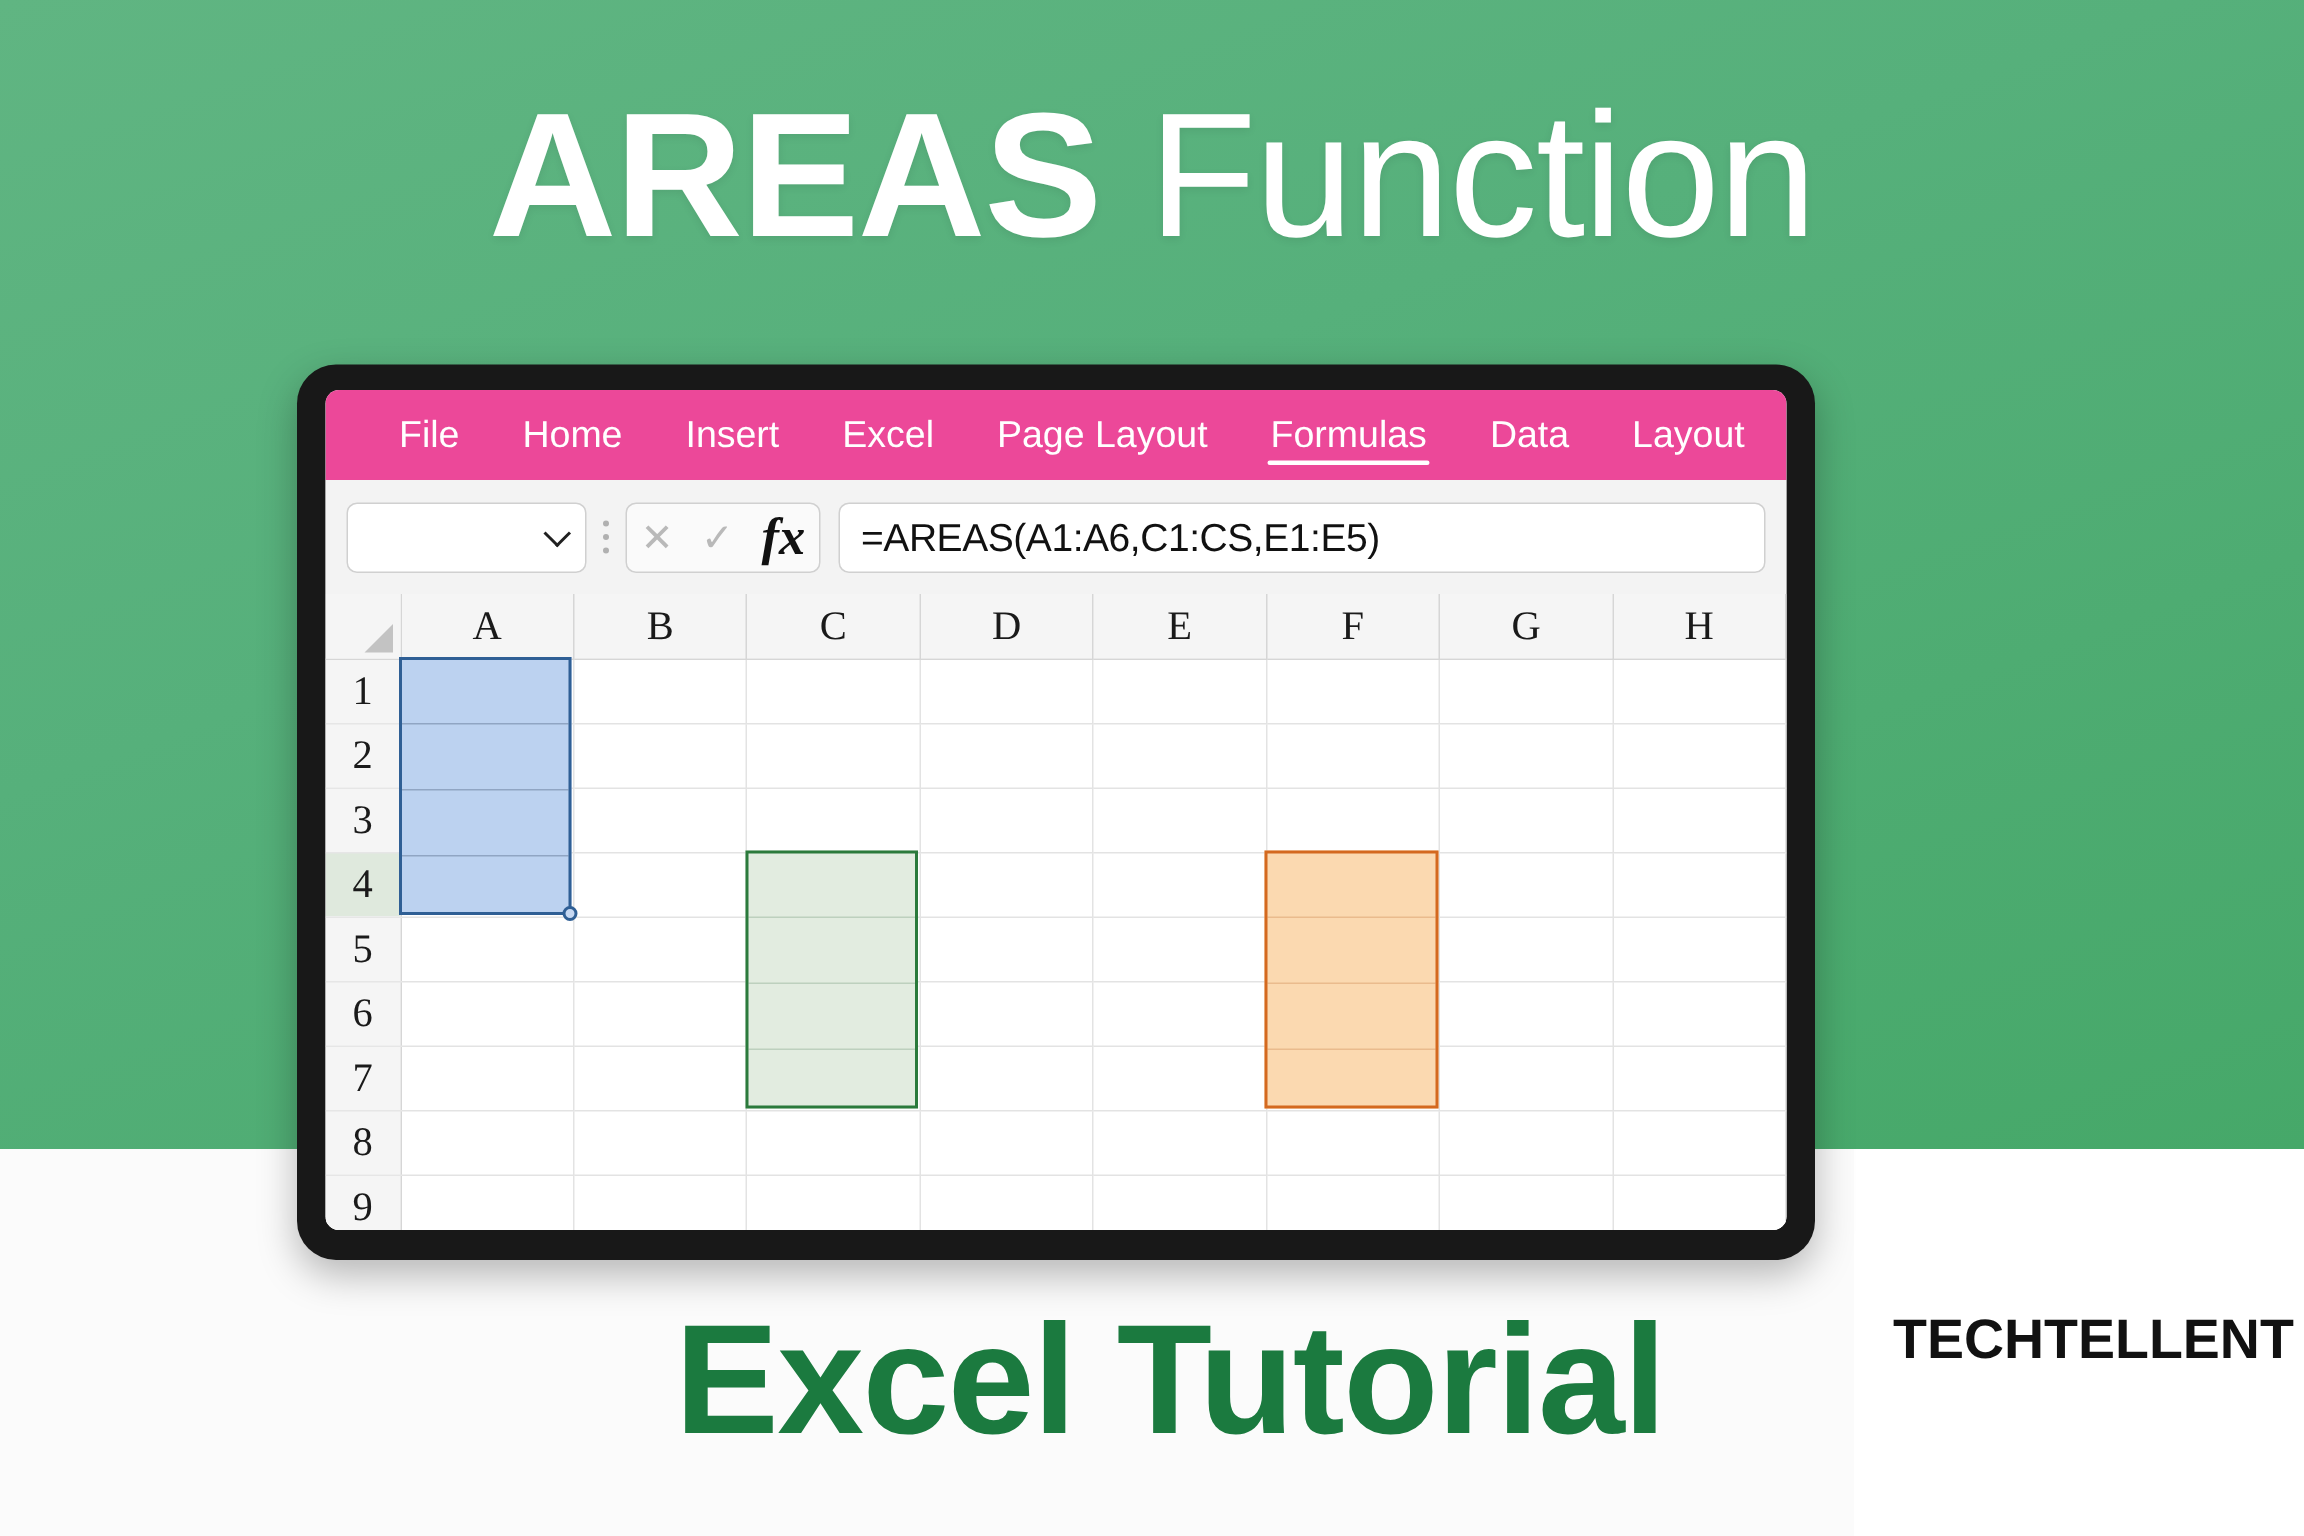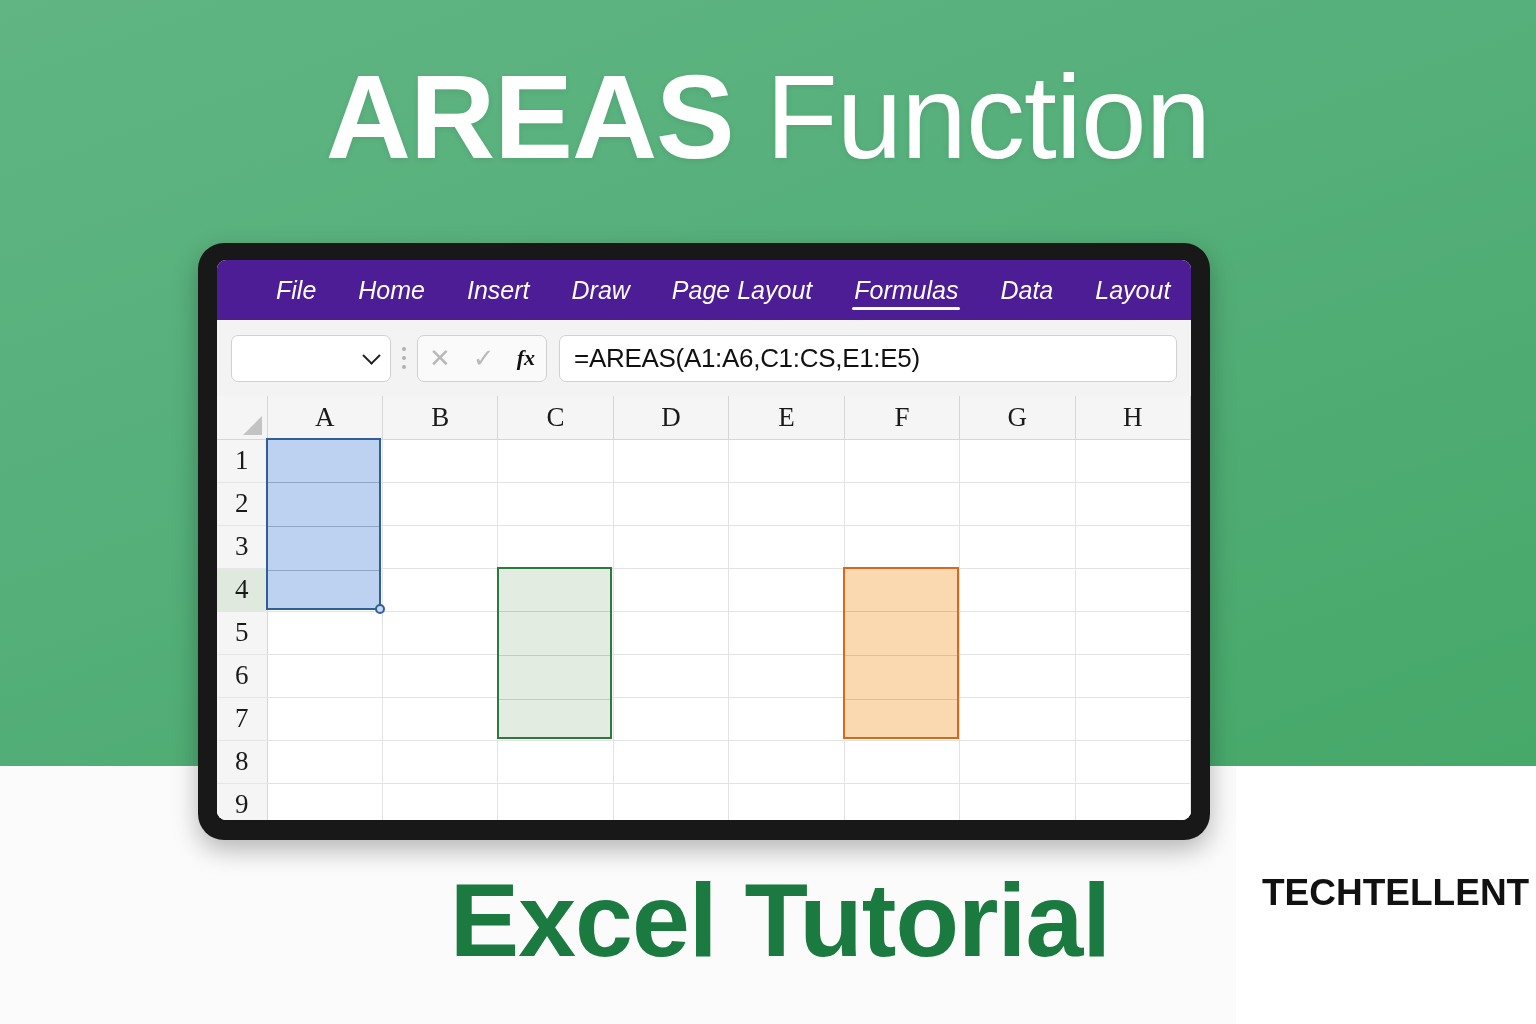--- a/index.html
+++ b/index.html
@@ -51,26 +51,25 @@
   #screen {
     width:100%; height:100%;
     background:#ffffff;
     border-radius:9px;
     overflow:hidden;
     display:flex; flex-direction:column;
   }
   
   #ribbon {
     height:60px; flex:0 0 60px;
-    background:#4c1d95;
-    display:flex; align-items:center;
-    padding-left:38px;
+    background:#ec4899;
+    display:flex; align-items:center;
+    padding-left:28px;
     gap:0px;
     overflow:hidden;
-    font-style:italic;
   }
   .ribbon-tab {
     color:#ffffff;
     font-size:25px;
     padding:0 21px;
     position:relative;
     height:60px;
     display:flex; align-items:center;
     white-space:nowrap;
     cursor:pointer;
@@ -116,21 +115,21 @@
   #fx-group {
     width:130px; height:47px;
     background:#fafafa;
     border:1px solid #d0d0d0;
     border-radius:7px;
     display:flex; align-items:center;
     justify-content:space-around;
     margin-right:12px;
   }
   #fx-group .gi { font-size:26px; color:#b9b9b9; line-height:1; }
-  #fx-group .fx { font-size:22px; color:#111; font-family:"Liberation Serif", serif; font-style:italic; font-weight:bold;text-align:right; }
+  #fx-group .fx { font-size:35px; color:#111; font-family:"Liberation Serif", serif; font-style:italic; font-weight:bold;text-align:right; }
   #formula-input {
     flex:1; height:47px;
     background:#ffffff;
     border:1px solid #d0d0d0;
     border-radius:7px;
     display:flex; align-items:center;
     padding:0 14px;
     font-size:26px; color:#111;
     letter-spacing:-.3px;
     white-space:nowrap; overflow:hidden;
@@ -220,21 +219,21 @@
 
   <div id="headline"><span>AREAS</span><span class="thin">&nbsp;</span><span class="thin">Function</span></div>
 
   <div id="tablet">
     <div id="screen">
 
       <div id="ribbon">
         <div class="ribbon-tab">File</div>
         <div class="ribbon-tab">Home</div>
         <div class="ribbon-tab">Insert</div>
-        <div class="ribbon-tab">Draw</div>
+        <div class="ribbon-tab">Excel</div>
         <div class="ribbon-tab">Page Layout</div>
         <div class="ribbon-tab active">Formulas</div>
         <div class="ribbon-tab">Data</div>
         <div class="ribbon-tab">Layout</div>
         <div class="ribbon-tab">View</div>
       </div>
 
       <div id="formula-bar">
         <div id="name-box">
           <span></span>

